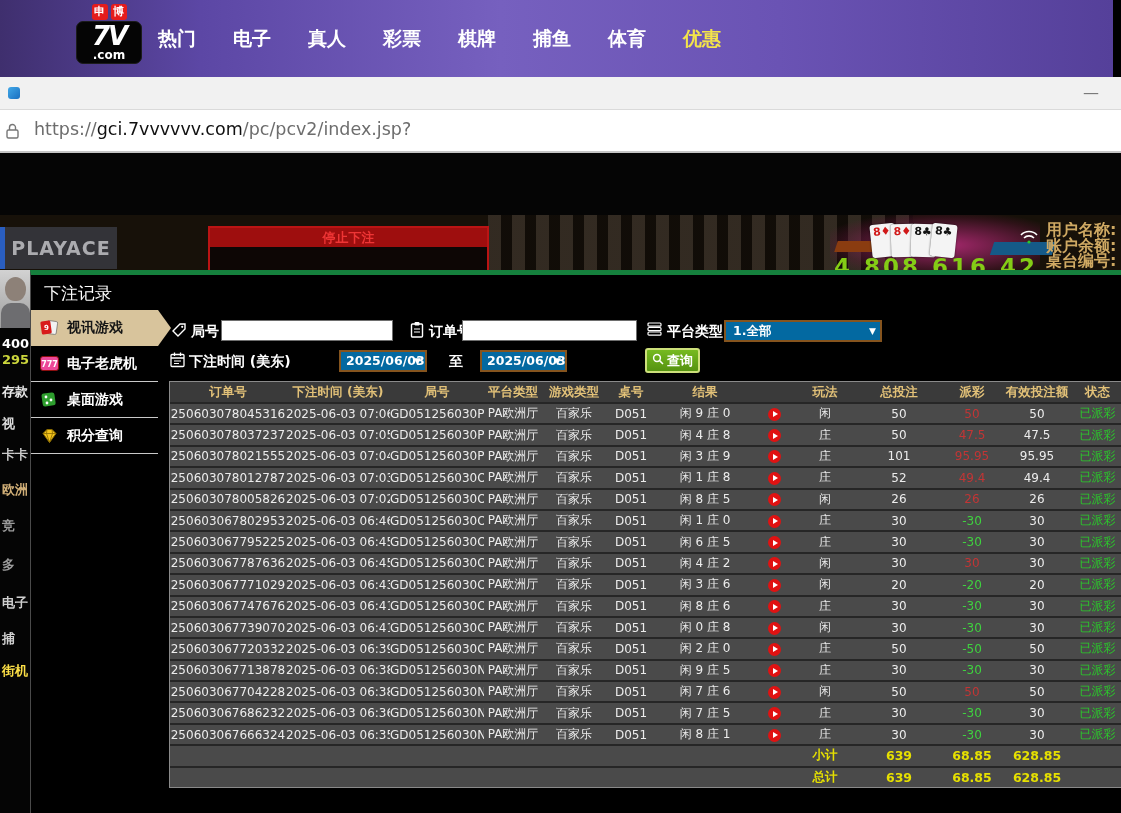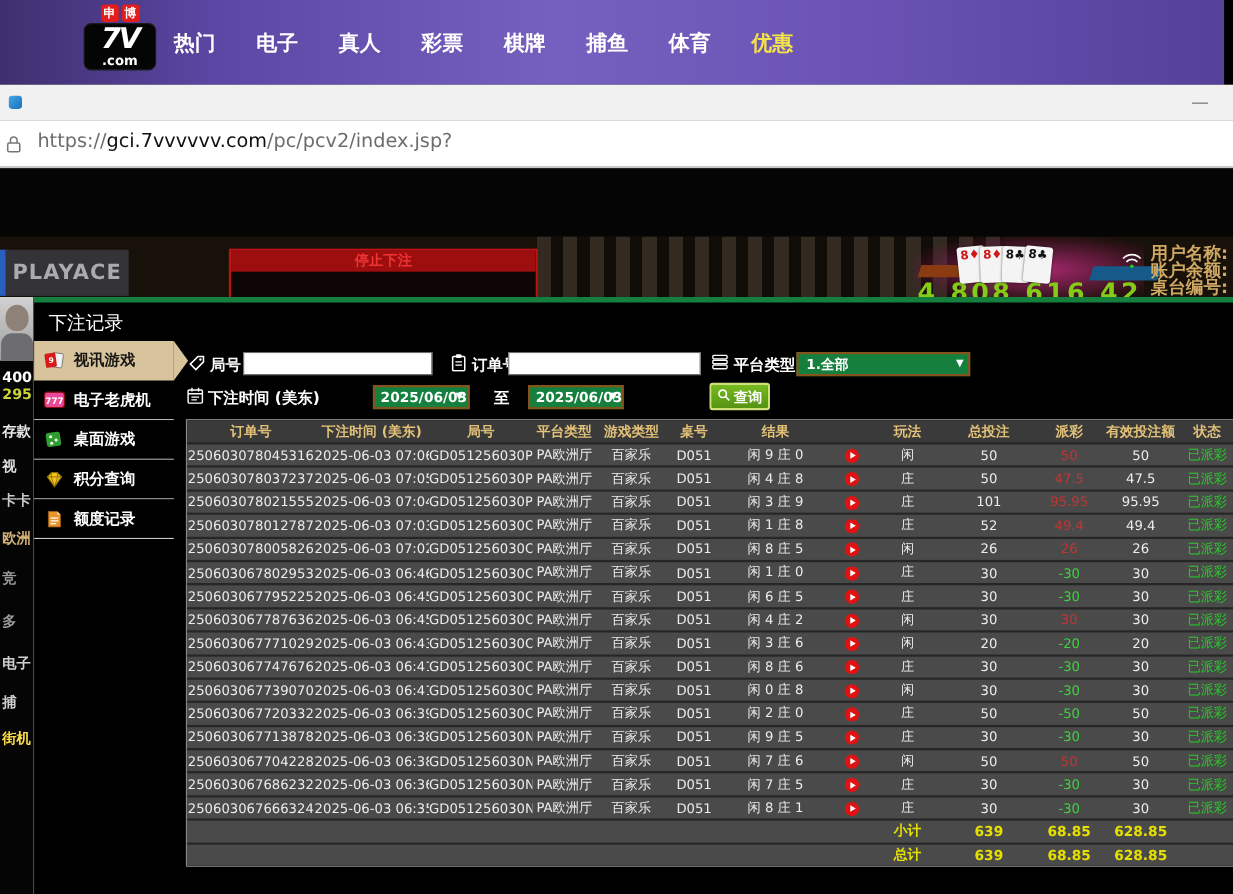--- a/index.html
+++ b/index.html
@@ -97,21 +97,21 @@
   .ic{width:19px;height:18px;flex:none;display:inline-block;}
   .ic-slots{background:#ec4899;border-radius:3px;color:#fff;font-size:8px;font-weight:700;
     text-align:center;line-height:15px;height:15px;width:19px;border:1px solid #8c0e0e;box-sizing:border-box;}
 
   
   .filter{position:absolute;left:127px;top:35px;width:963px;height:72px;}
   .flabel{position:absolute;color:#fff;font-size:14px;font-weight:bold;white-space:nowrap;}
   .ficon{position:absolute;}
   .finput{position:absolute;height:21px;background:#fff;border:1px solid #6e6e6e;box-sizing:border-box;
     font-size:13px;padding:0 4px;color:#111;}
-  .fselect{position:absolute;height:22px;background:#15803d;border:2px solid #85541e;box-sizing:border-box;
+  .fselect{position:absolute;height:22px;background:#0369a1;border:2px solid #85541e;box-sizing:border-box;
     color:#fff;font-size:12.5px;font-weight:bold;line-height:18px;padding:0 16px 0 7px;cursor:pointer;}
   .fselect .arr{position:absolute;right:4px;top:0;font-size:9px;line-height:18px;color:#fff;}
   .btn-search{position:absolute;left:487px;top:38px;width:55px;height:25px;
     background:linear-gradient(#76ba20,#559311);border:2px solid #cde07a;border-radius:3px;
     color:#fff;font-size:13px;font-weight:bold;display:flex;align-items:center;justify-content:center;
     gap:3px;cursor:pointer;box-sizing:border-box;}
 
   
   .twrap{position:absolute;left:138px;top:106px;width:954px;border:1px solid #8a8a8a;background:#000;box-sizing:border-box;}
   .trow{display:flex;height:19.4px;border-bottom:2px solid #262626;background:#4a4a4a;align-items:center;}
@@ -254,30 +254,20 @@
       </div>
       <div class="msb-item">
         <span class="ic">
           <svg width="19" height="18" viewBox="0 0 19 18">
               <polygon points="3,6.5 7,2.5 12,2.5 16,6.5 9.5,15.5" fill="#f2c31d" stroke="#8a6b00" stroke-width="1"></polygon>
               <path d="M3 6.5 H16 M7 2.5 L6.5 6.5 L9.5 15.5 M12 2.5 L12.5 6.5 L9.5 15.5" stroke="#8a6b00" stroke-width=".8" fill="none"></path>
             </svg>
         </span>
         <span>积分查询</span>
       </div>
-      <div class="msb-item">
-        <span class="ic">
-          <svg width="19" height="18" viewBox="0 0 19 18">
-              <path d="M4 2 H12 L15 5 V16 H4 Z" fill="#e8932e" stroke="#9c5c10" stroke-width=".8"></path>
-              <path d="M12 2 V5 H15" fill="#f7d9ad"></path>
-              <path d="M6 8 H13 M6 10.5 H13 M6 13 H11" stroke="#fff" stroke-width="1"></path>
-            </svg>
-        </span>
-        <span>额度记录</span>
-      </div>
     </div>
 
     <div class="filter">
       <span class="ficon" style="left:13px;top:12px">
         <svg width="16" height="16" viewBox="0 0 16 16">
             <path d="M2 9 L9 2 H14 V7 L7 14 Z" fill="none" stroke="#fff" stroke-width="1.4"></path>
             <circle cx="11.2" cy="4.8" r="1.1" fill="#fff"></circle>
           </svg>
       </span>
       <span class="flabel" style="left:33px;top:13px">局号</span>

